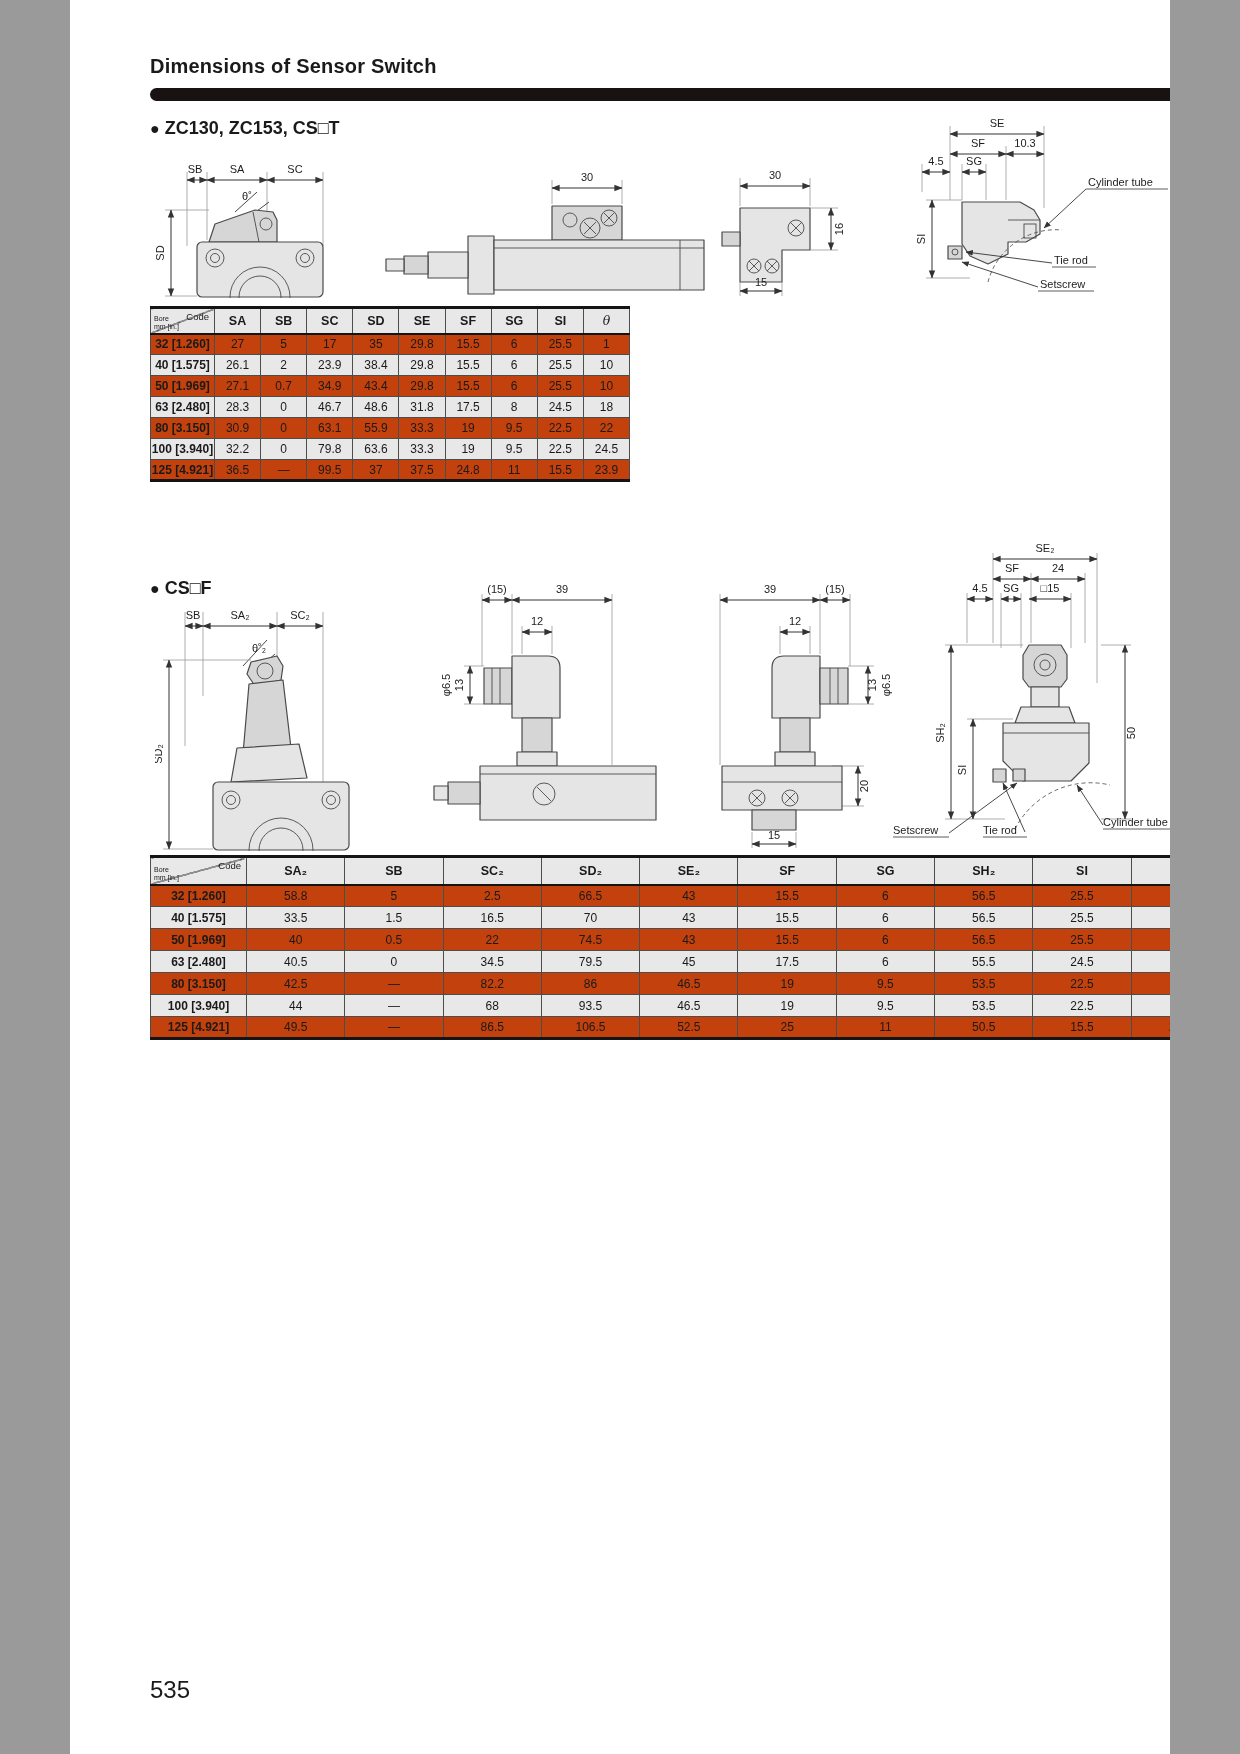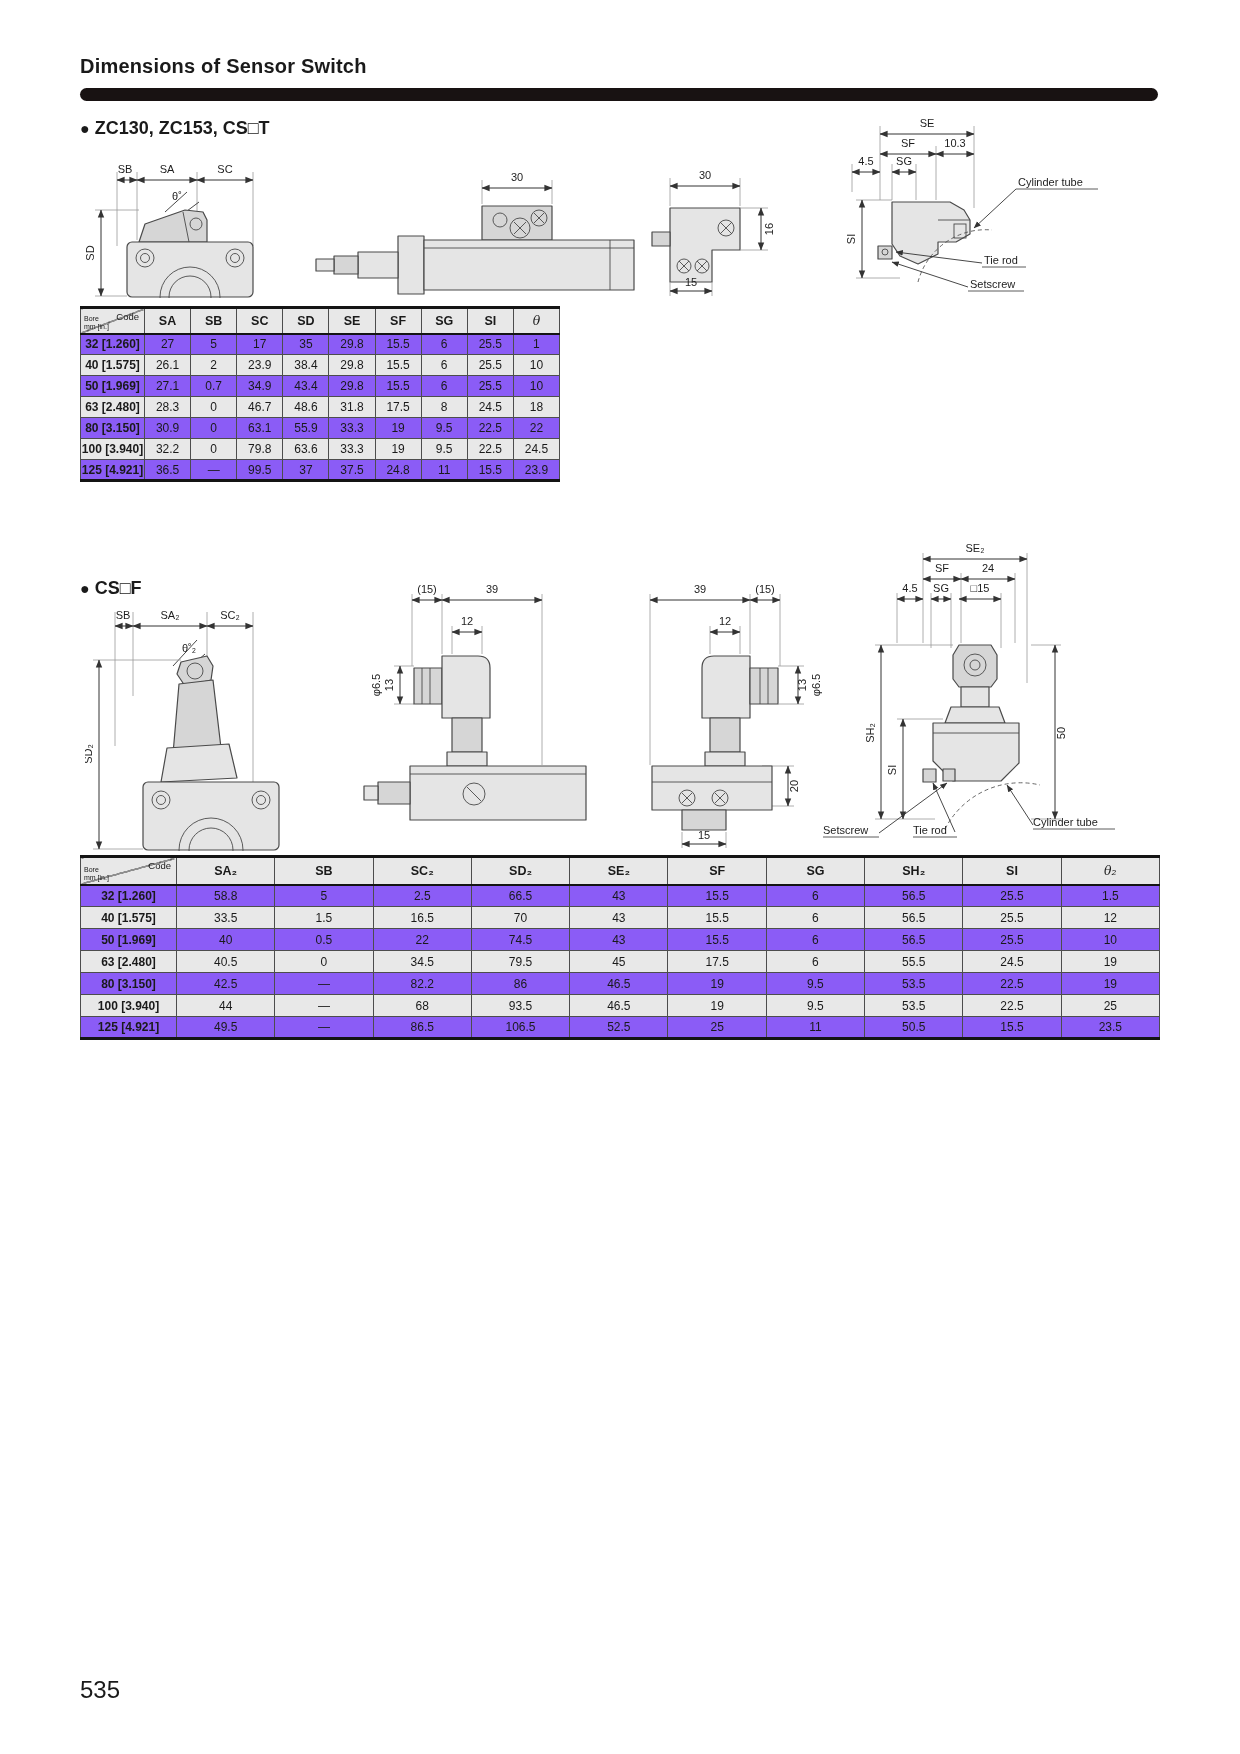--- a/index.html
+++ b/index.html
@@ -1,28 +1,28 @@
 <!DOCTYPE html>
 <html><head>
 <meta charset="utf-8">
 <style>
   * { margin:0; padding:0; box-sizing:border-box; }
   html,body { background:#9a9a9a; }
-  .page { width:1240px; height:1754px; background:#ffffff; position:relative;
+  .page { width:1100px; height:1754px; background:#ffffff; position:relative;
           margin:0 auto; font-family:"Liberation Sans",sans-serif; color:#1a1a1a; overflow:hidden; }
 
   .title { position:absolute; left:80px; top:55px; font-size:20px; font-weight:bold; letter-spacing:.2px; }
   .bar   { position:absolute; left:80px; top:88px; width:1078px; height:13px; background:#181212; border-radius:7px; }
 
   .sec-head { position:absolute; font-size:18px; font-weight:bold; display:flex; align-items:center; gap:5px; }
   .sec-head .bullet { font-size:16px; line-height:1; }
   .s1-head { left:80px; top:118px; }
   .s2-head { left:80px; top:578px; }
 
-  table { border-collapse:collapse; table-layout:fixed; position:absolute; background:#8b5cf6;
+  table { border-collapse:collapse; table-layout:fixed; position:absolute; background:#c2410c;
           border-top:3px solid #141414; border-bottom:3px solid #141414; }
   .t1 { left:80px; top:306px; width:480px; }
   .t2 { left:80px; top:855px; width:1080px; }
   th,td { border:1px solid #4d4d4d; text-align:center; vertical-align:middle; padding:0; }
   thead th { background:#e8e8e8; font-size:12.5px; font-weight:bold; border-bottom:2.5px solid #141414; }
   .t1 thead th { height:26px; }
   .t2 thead th { height:28px; }
   .t1 tbody td { font-size:12px; height:21px; }
   .t2 tbody td { font-size:12px; height:22px; }
   tbody tr.alt td { background:#e8e8e8; }

